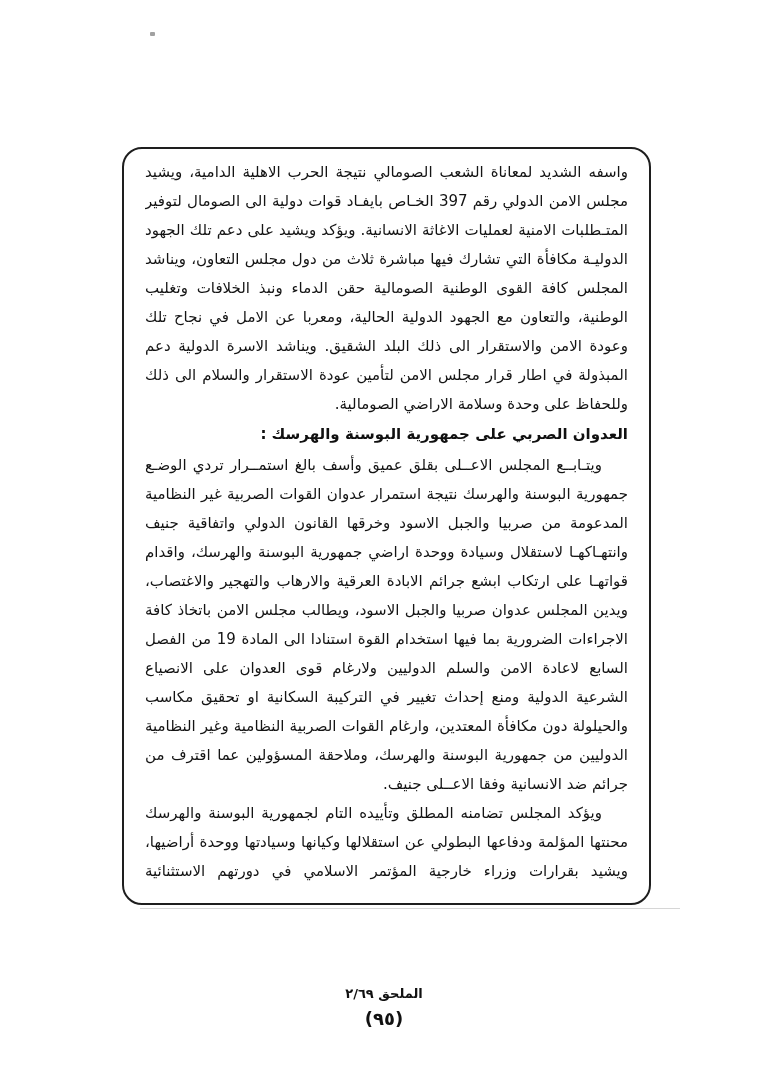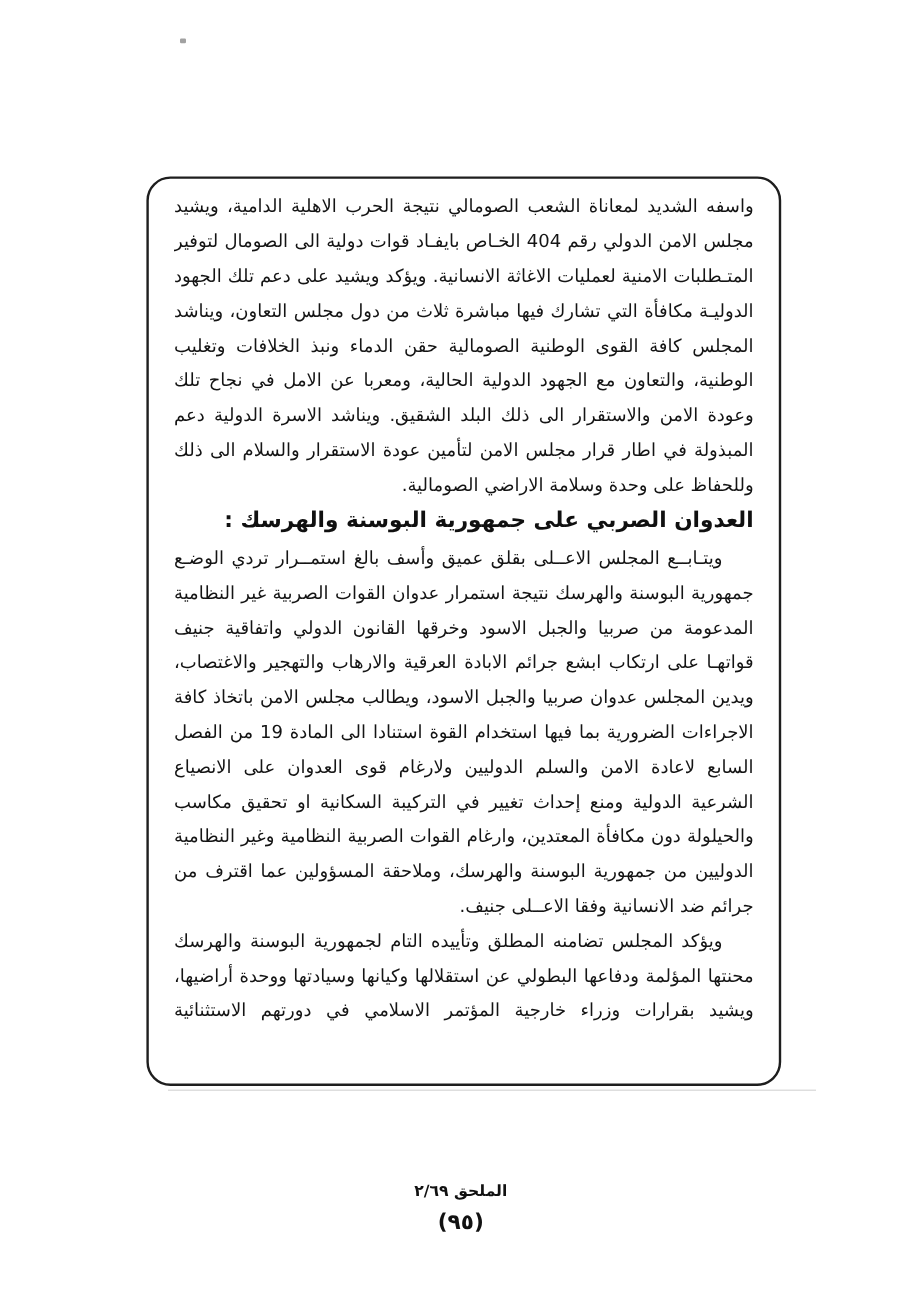--- a/index.html
+++ b/index.html
@@ -58,21 +58,21 @@
     color: #141414;
     letter-spacing: 0px;
     overflow: hidden;
   }
   .line--end {
     text-align: center;
     text-align-last: right;
   }
   .line--indent { padding-right: 26px; }
   .heading {
-    font-size: 18px;
+    font-size: 15px;
     font-weight: bold;
     line-height: 30px;
     height: 32px;
     margin: 0;
     text-align: right;
     color: #101010;
   }
   .footer {
     position: absolute;
     left: 0;
@@ -99,36 +99,37 @@
 <body>
 
 <div class="page">
 
   <div class="scan-speck"></div>
 
   <div class="text-box" dir="rtl">
 
     <div class="para">
       <div class="line">واسفه الشديد لمعاناة الشعب الصومالي نتيجة الحرب الاهلية الدامية، ويشيد بقرار</div>
-      <div class="line">مجلس الامن الدولي رقم 404 الخـاص بايفـاد قوات دولية الى الصومال لتوفير</div>
+      <div class="line">مجلس الامن الدولي رقم 397 الخـاص بايفـاد قوات دولية الى الصومال لتوفير</div>
       <div class="line">المتـطلبات الامنية لعمليات الاغاثة الانسانية. ويؤكد ويشيد على دعم تلك الجهود</div>
       <div class="line">الدوليـة مكافأة التي تشارك فيها مباشرة ثلاث من دول مجلس التعاون، ويناشد</div>
       <div class="line">المجلس كافة القوى الوطنية الصومالية حقن الدماء ونبذ الخلافات وتغليب المصلحة</div>
       <div class="line">الوطنية، والتعاون مع الجهود الدولية الحالية، ومعربا عن الامل في نجاح تلك الجهود</div>
       <div class="line">وعودة الامن والاستقرار الى ذلك البلد الشقيق. ويناشد الاسرة الدولية دعم الجهود</div>
       <div class="line">المبذولة في اطار قرار مجلس الامن لتأمين عودة الاستقرار والسلام الى ذلك البلد</div>
       <div class="line line--end">وللحفاظ على وحدة وسلامة الاراضي الصومالية.</div>
     </div>
 
     <h2 class="heading">العدوان الصربي على جمهورية البوسنة والهرسك :</h2>
 
     <div class="para">
       <div class="line line--indent">ويتـابــع المجلس الاعــلى بقلق عميق وأسف بالغ استمــرار تردي الوضـع في</div>
       <div class="line">جمهورية البوسنة والهرسك نتيجة استمرار عدوان القوات الصربية غير النظامية</div>
       <div class="line">المدعومة من صربيا والجبل الاسود وخرقها القانون الدولي واتفاقية جنيف الرابعة</div>
+      <div class="line">وانتهـاكهـا لاستقلال وسيادة ووحدة اراضي جمهورية البوسنة والهرسك، واقدام</div>
       <div class="line">قواتهـا على ارتكاب ابشع جرائم الابادة العرقية والارهاب والتهجير والاغتصاب،</div>
       <div class="line">ويدين المجلس عدوان صربيا والجبل الاسود، ويطالب مجلس الامن باتخاذ كافة</div>
       <div class="line">الاجراءات الضرورية بما فيها استخدام القوة استنادا الى المادة 19 من الفصل</div>
       <div class="line">السابع لاعادة الامن والسلم الدوليين ولارغام قوى العدوان على الانصياع لقرارات</div>
       <div class="line">الشرعية الدولية ومنع إحداث تغيير في التركيبة السكانية او تحقيق مكاسب اقليمية،</div>
       <div class="line">والحيلولة دون مكافأة المعتدين، وارغام القوات الصربية النظامية وغير النظامية على</div>
       <div class="line">الدوليين من جمهورية البوسنة والهرسك، وملاحقة المسؤولين عما اقترف من</div>
       <div class="line line--end">جرائم ضد الانسانية وفقا الاعــلى جنيف.</div>
     </div>
 

